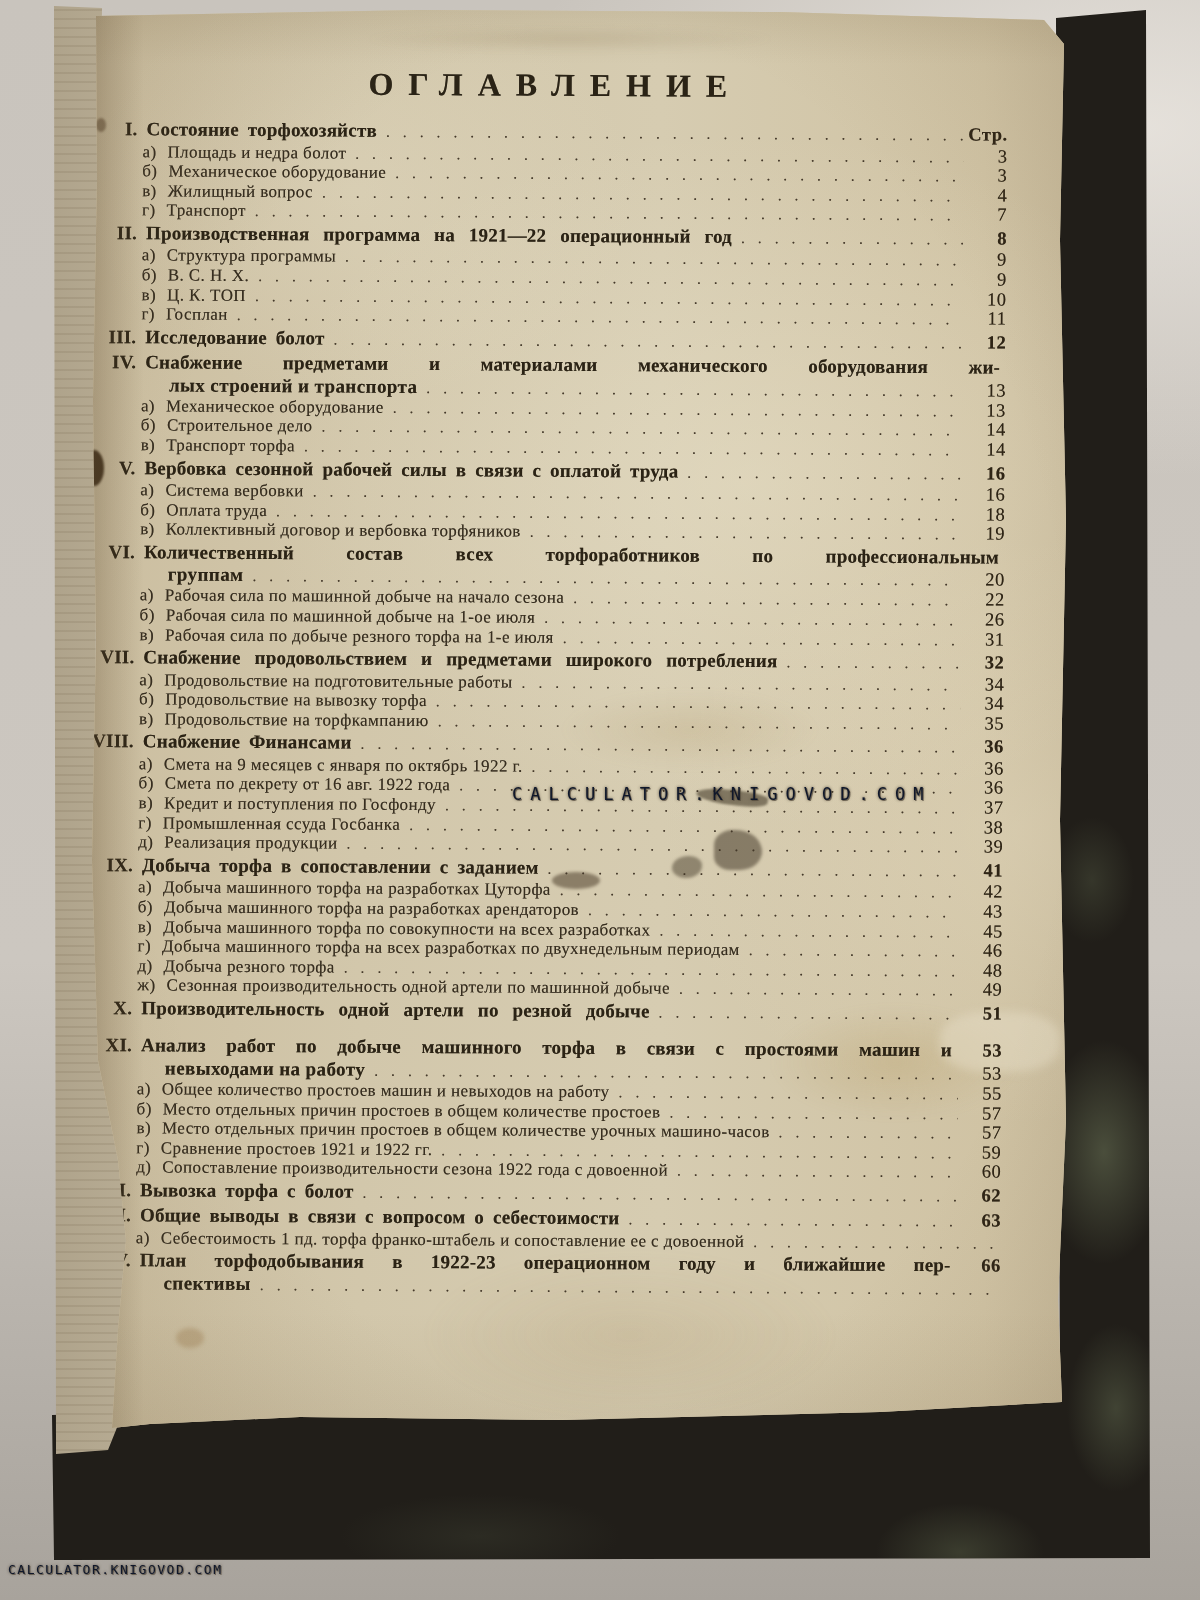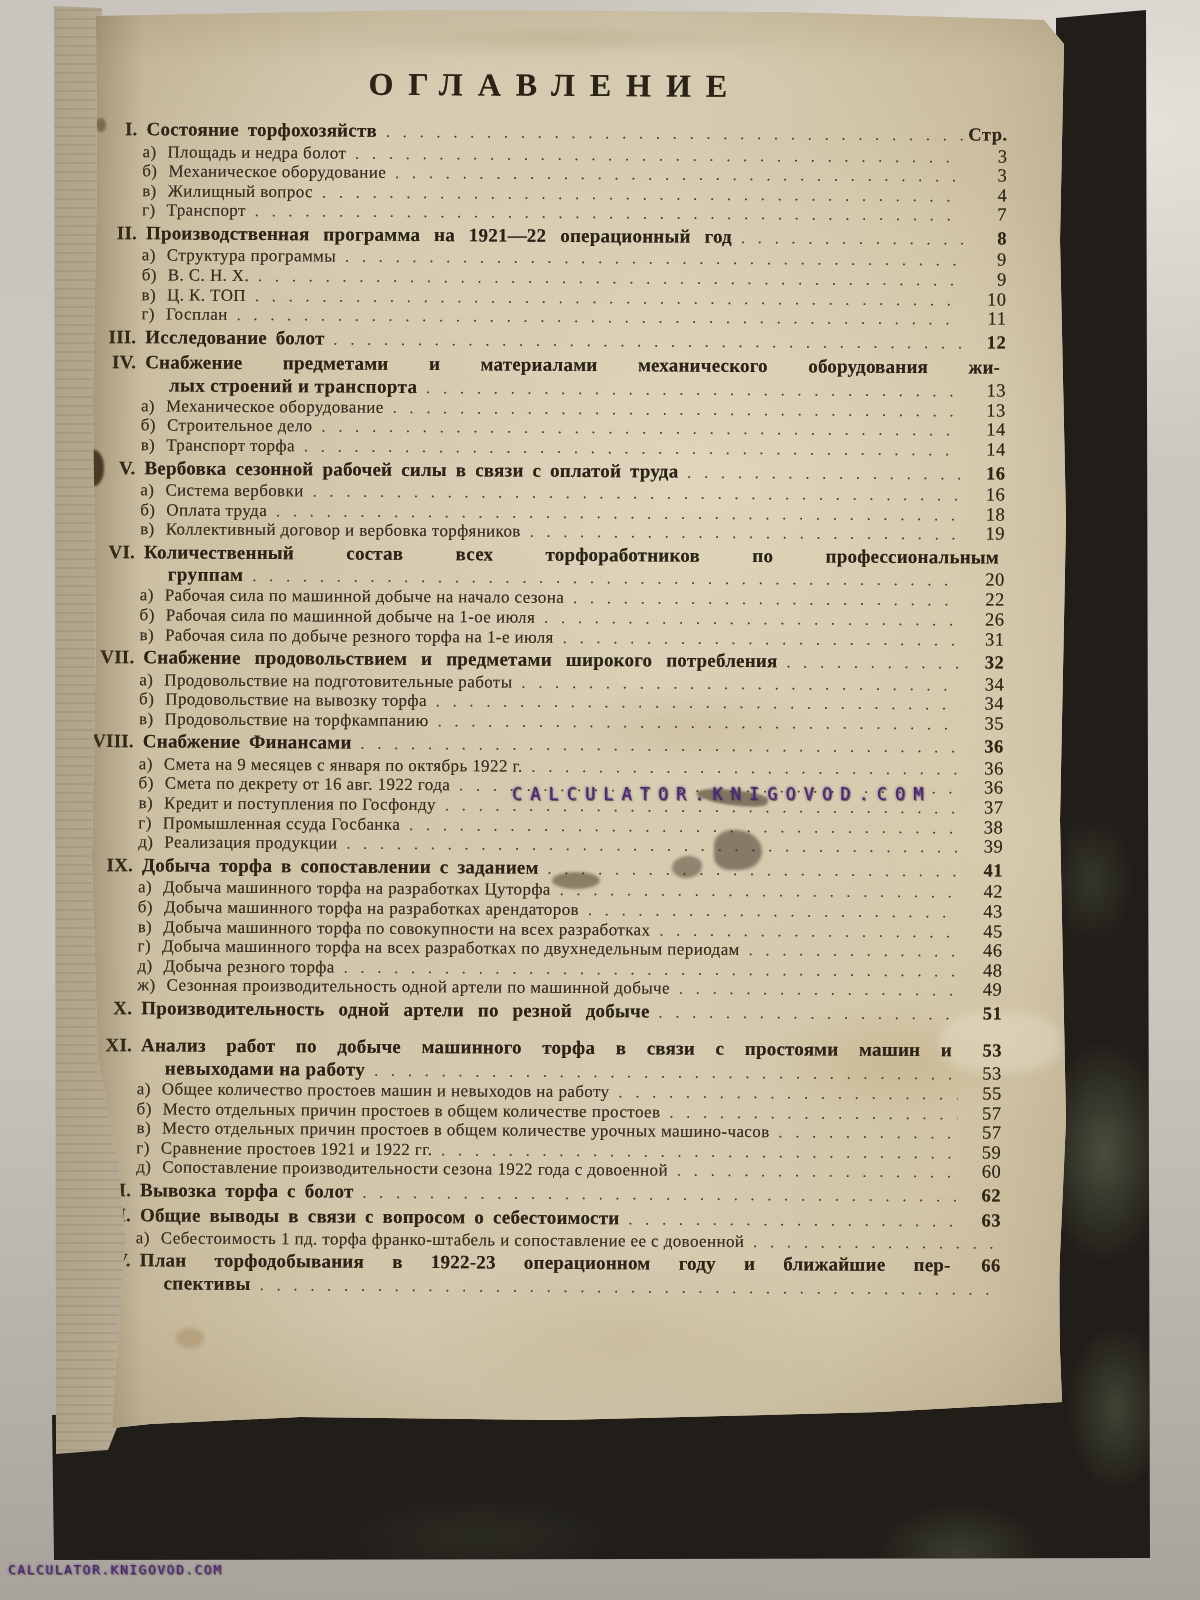--- a/index.html
+++ b/index.html
@@ -95,21 +95,21 @@
   .dots::after{content:"..........................................................................................";}
   .pg{flex:none;width:44px;text-align:right;font-size:18.5px;font-weight:normal;
       letter-spacing:.5px;color:#2e2415;}
   .section .pg{font-weight:bold;font-size:18.5px;}
   .pg-header{font-weight:bold;font-size:18px;}
   
   .mark{position:absolute;font-size:15px;color:#4a3c28;opacity:.85;}
   .m0{left:82px;top:1238px;} .m1{left:80px;top:1270px;} .m2{left:81px;top:1302px;}
   
   .wm{position:absolute;font-family:"DejaVu Sans Mono","Liberation Mono",monospace;
-      color:#4c1d95;text-shadow:0 0 3px rgba(70,60,45,.9),1px 1px 0 rgba(90,80,65,.7);}
+      color:#0f172a;text-shadow:0 0 3px rgba(70,60,45,.9),1px 1px 0 rgba(90,80,65,.7);}
   .wm-center{left:512px;top:784px;font-size:17px;letter-spacing:8px;}
   .wm-bottom{left:8px;top:1562px;font-size:13px;letter-spacing:1.5px;}
 </style>
 </head>
 <body>
 
 <div class="photo">
   <div class="bg"></div>
   <div class="cover"></div>
   <div class="underpages"></div>

